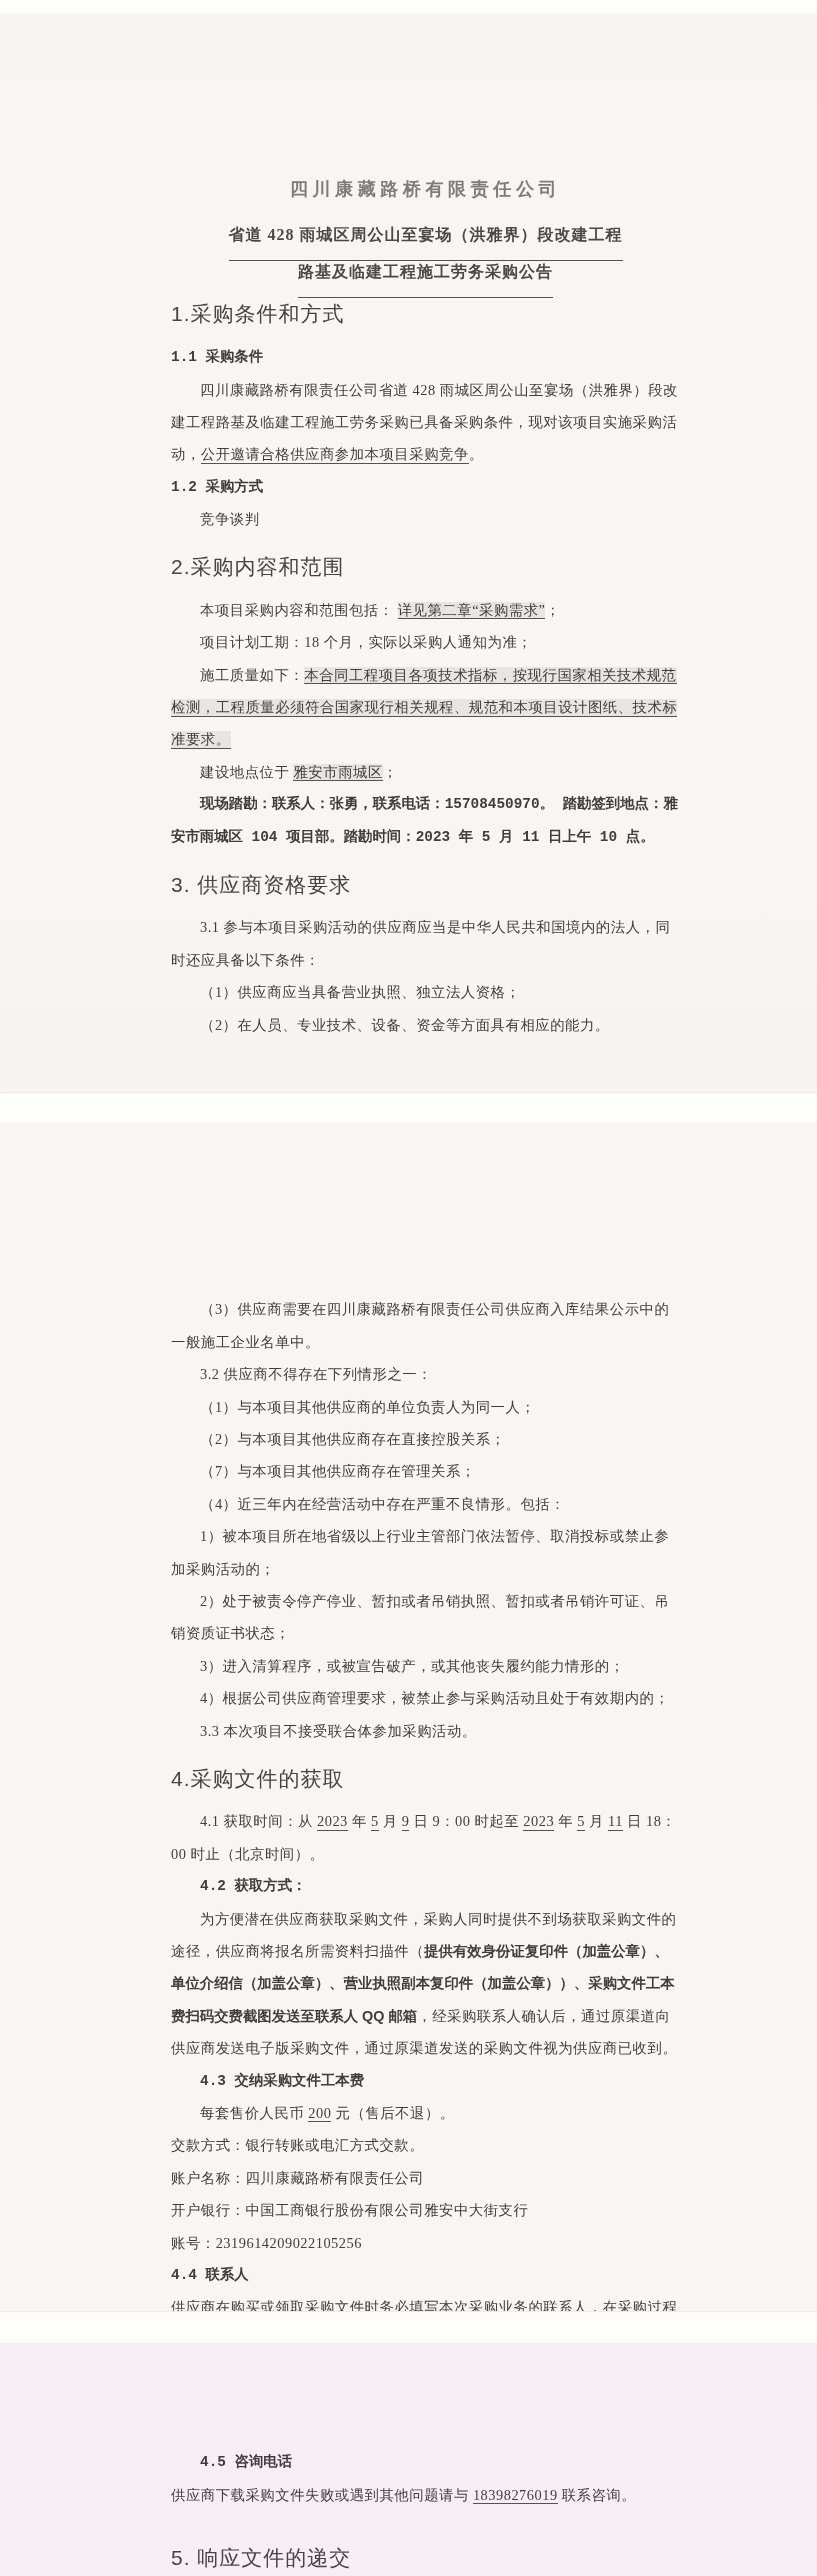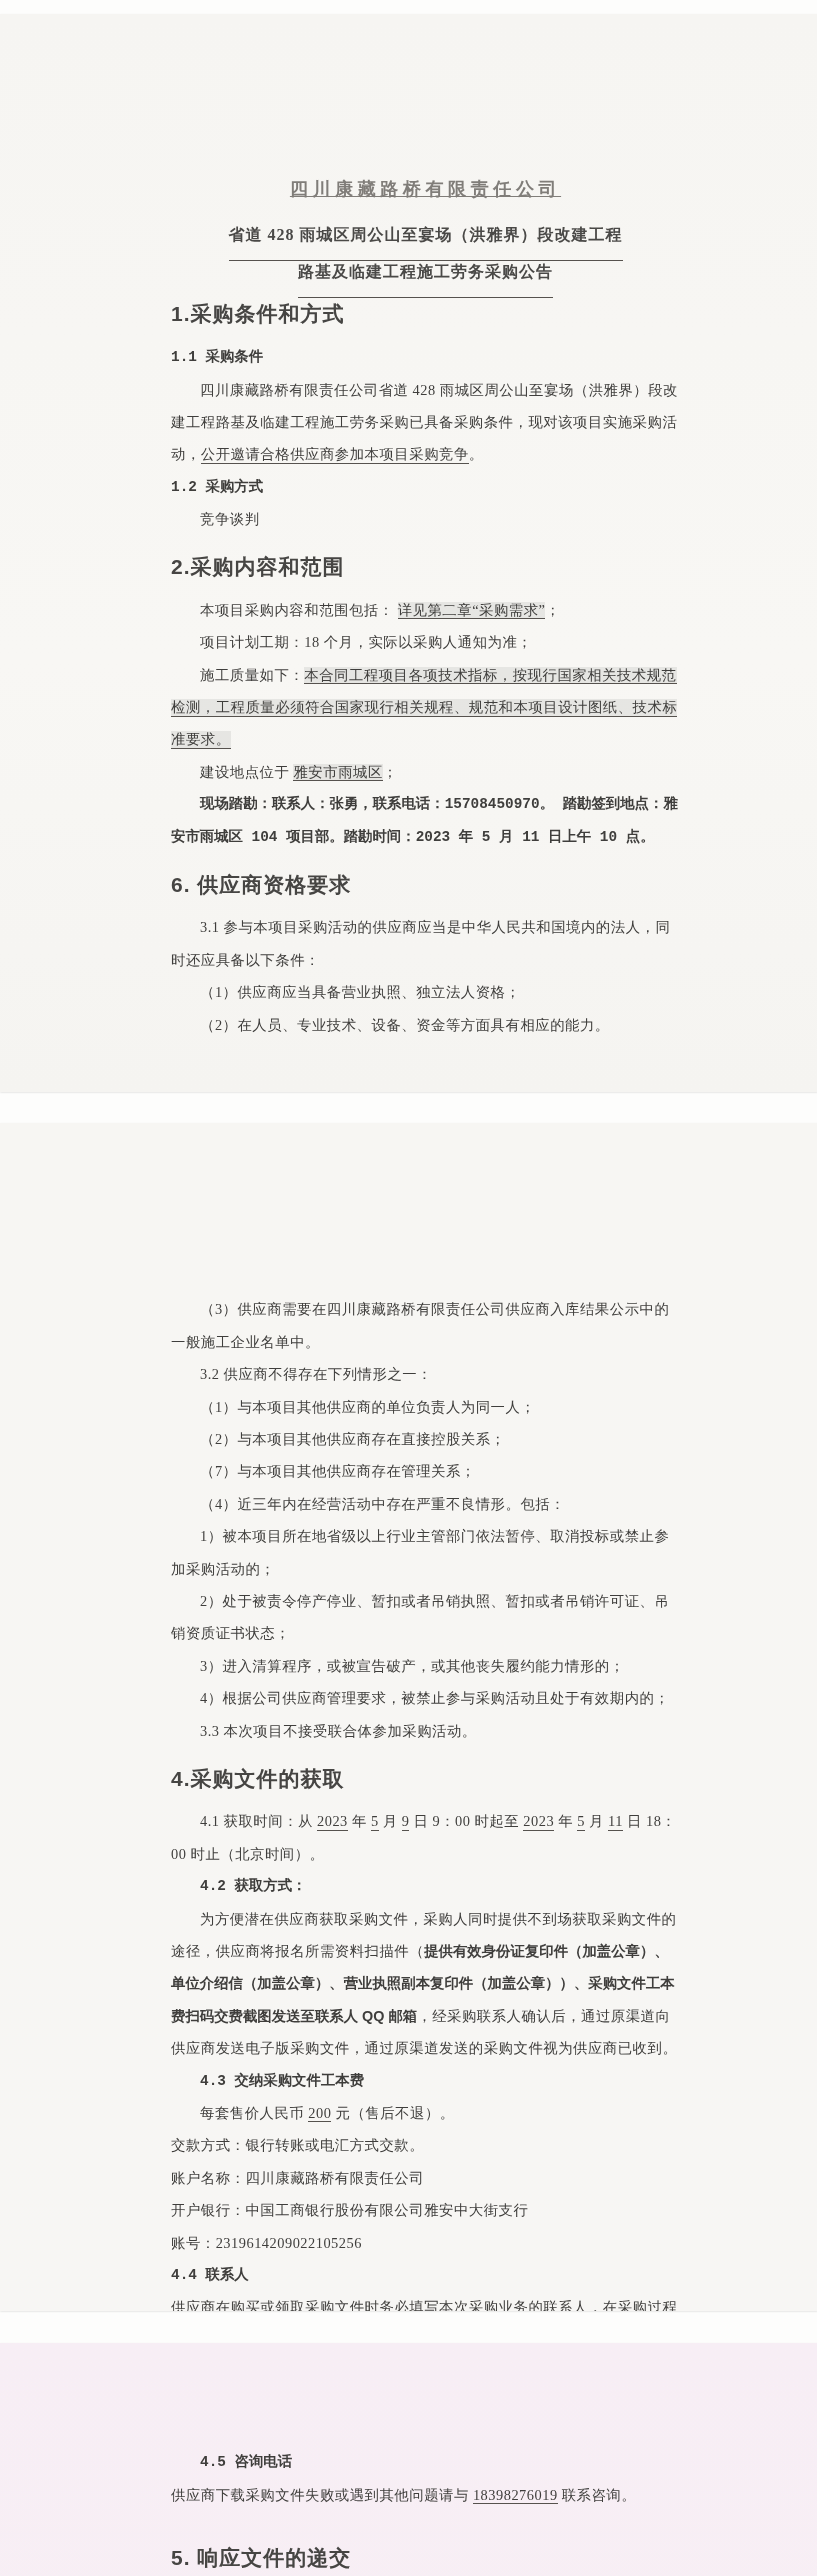--- a/index.html
+++ b/index.html
@@ -28,38 +28,37 @@
     font-size:14.4px;
     line-height:2.25;
     margin:0;
     text-indent:29px;
     letter-spacing:0.5px;
   }
   .ni{text-indent:0;}
   .sub{font-weight:700;font-family:Liberation Mono, monospace;letter-spacing:0;}
   .h1{
     font-family:"Liberation Sans","DejaVu Sans",sans-serif;
-    font-weight:700;
+    font-weight:400;
     font-size:21px;
     letter-spacing:1px;
     text-indent:0;
     line-height:1.35;
     margin:17.5px 0 12.4px;
     color:#464543;
   }
   .gap-lg{margin-top:33px;}
   .company{
     text-align:center;
     text-indent:0;
     font-size:18px;
     letter-spacing:4.6px;
     color:#807d79;
     margin:0 0 7.2px;
     font-weight:600;
-    text-decoration:underline;
   }
   .title{
     text-align:center;
     text-indent:0;
     font-weight:700;
     font-size:16px;
     letter-spacing:1px;
     margin:15.5px 0 0;
     color:#4a4947;
   }
@@ -82,21 +81,21 @@
   <p class="doc-line sub ni">1.2 采购方式</p>
   <p class="doc-line">竞争谈判</p>
 
   <p class="doc-line h1">2.采购内容和范围</p>
   <p class="doc-line"><span>本项目采购内容和范围包括： </span><span class="u hl">详见第二章“采购需求”</span><span>；</span></p>
   <p class="doc-line">项目计划工期：18 个月，实际以采购人通知为准；</p>
   <p class="doc-line"><span>施工质量如下：</span><span class="u hl">本合同工程项目各项技术指标，按现行国家相关技术规范检测，工程质量必须符合国家现行相关规程、规范和本项目设计图纸、技术标准要求。</span></p>
   <p class="doc-line"><span>建设地点位于 </span><span class="u hl">雅安市雨城区</span><span>；</span></p>
   <p class="doc-line sub">现场踏勘：联系人：张勇，联系电话：15708450970。 踏勘签到地点：雅安市雨城区 104 项目部。踏勘时间：2023 年 5 月 11 日上午 10 点。</p>
 
-  <p class="doc-line h1">6. 供应商资格要求</p>
+  <p class="doc-line h1">3. 供应商资格要求</p>
   <p class="doc-line">3.1 参与本项目采购活动的供应商应当是中华人民共和国境内的法人，同时还应具备以下条件：</p>
   <p class="doc-line">（1）供应商应当具备营业执照、独立法人资格；</p>
   <p class="doc-line">（2）在人员、专业技术、设备、资金等方面具有相应的能力。</p>
 </div>
 
 <div class="page page-b" id="page2">
   <p class="doc-line">（3）供应商需要在四川康藏路桥有限责任公司供应商入库结果公示中的一般施工企业名单中。</p>
   <p class="doc-line">3.2 供应商不得存在下列情形之一：</p>
   <p class="doc-line">（1）与本项目其他供应商的单位负责人为同一人；</p>
   <p class="doc-line">（2）与本项目其他供应商存在直接控股关系；</p>

